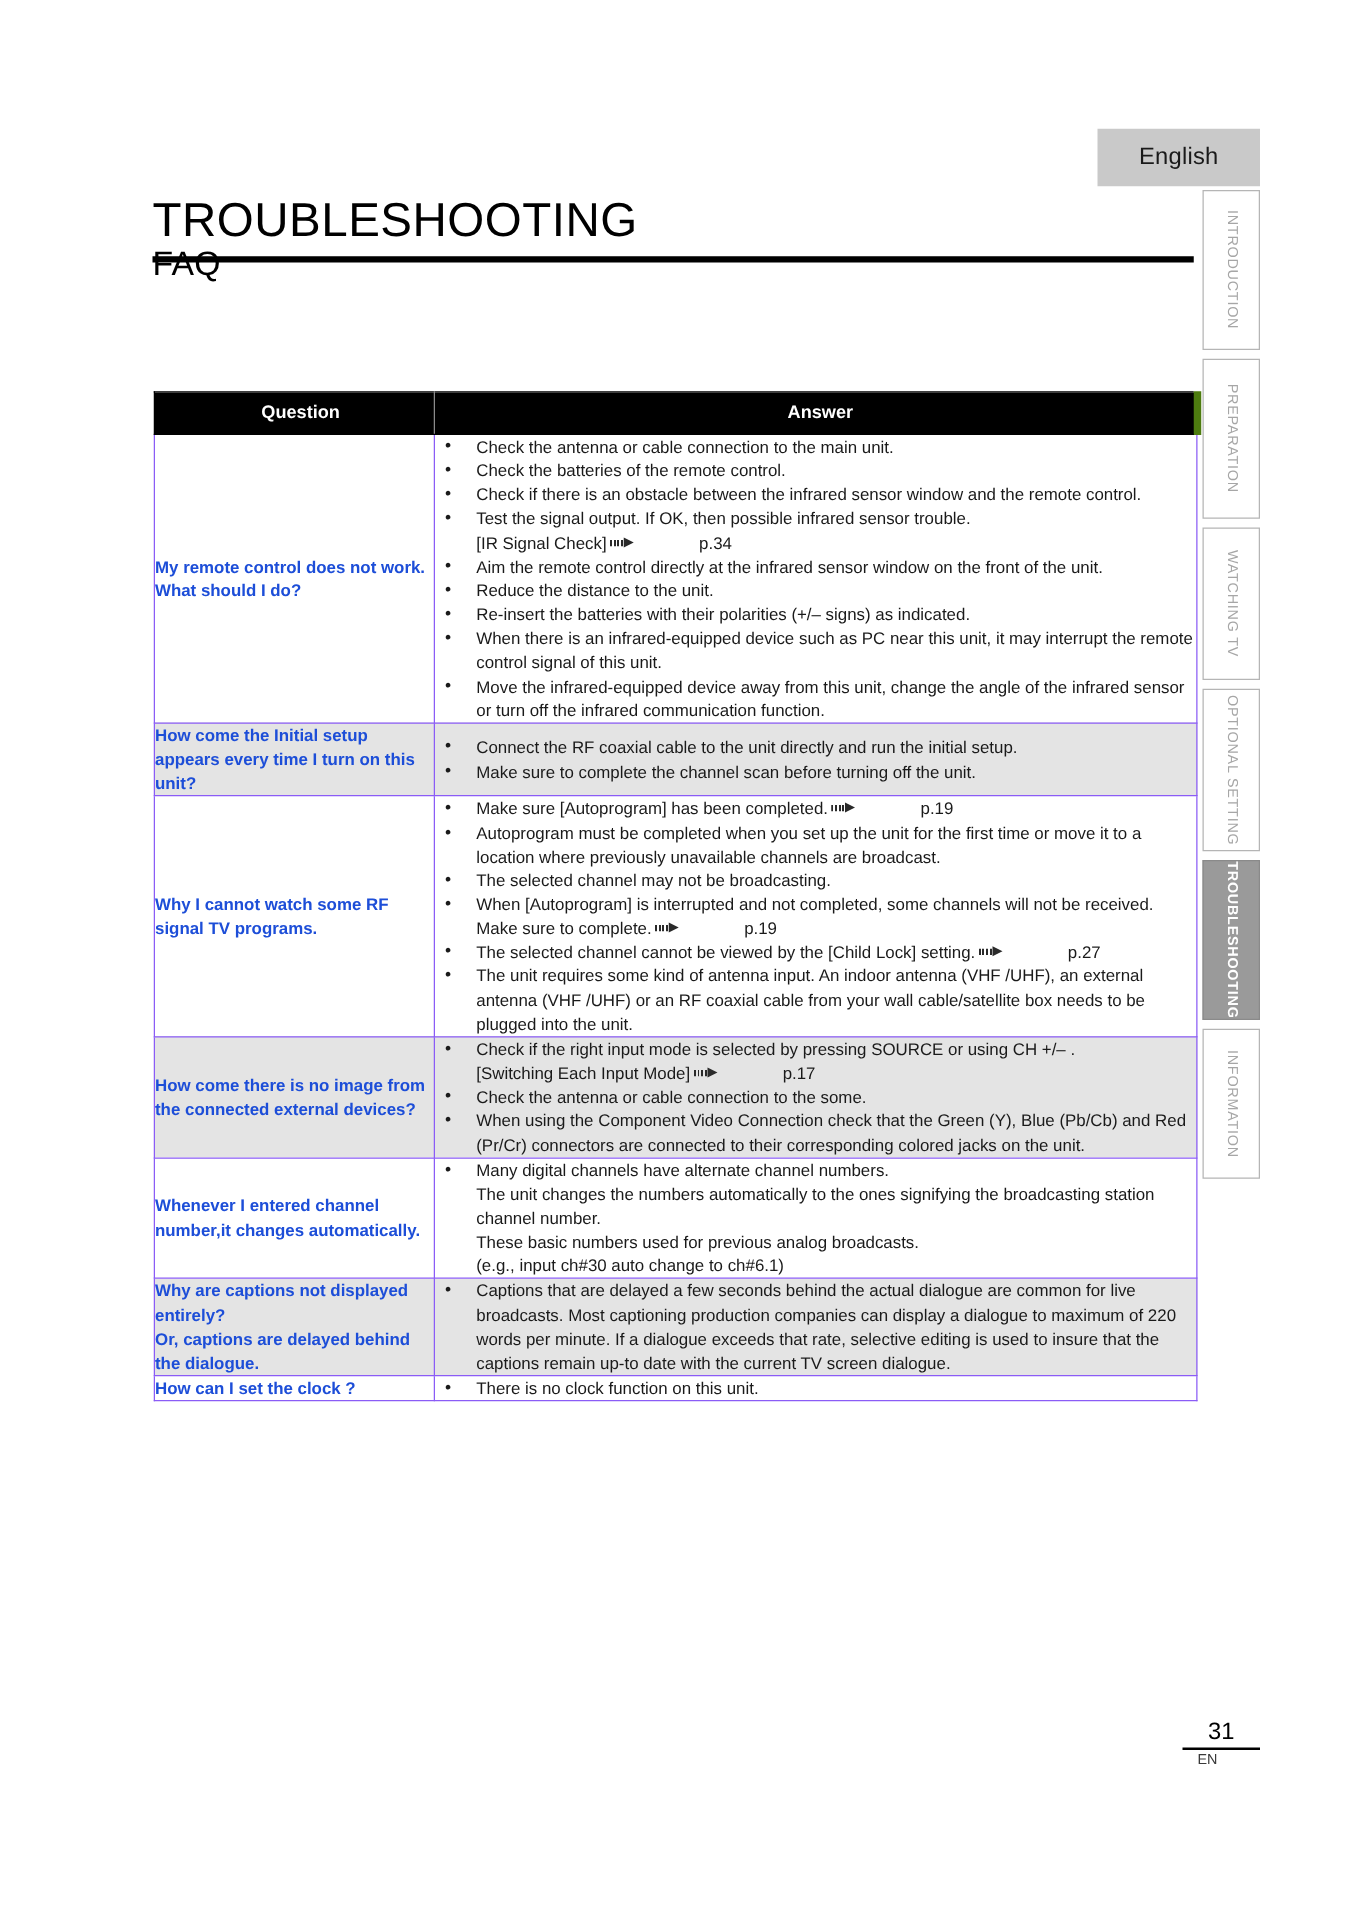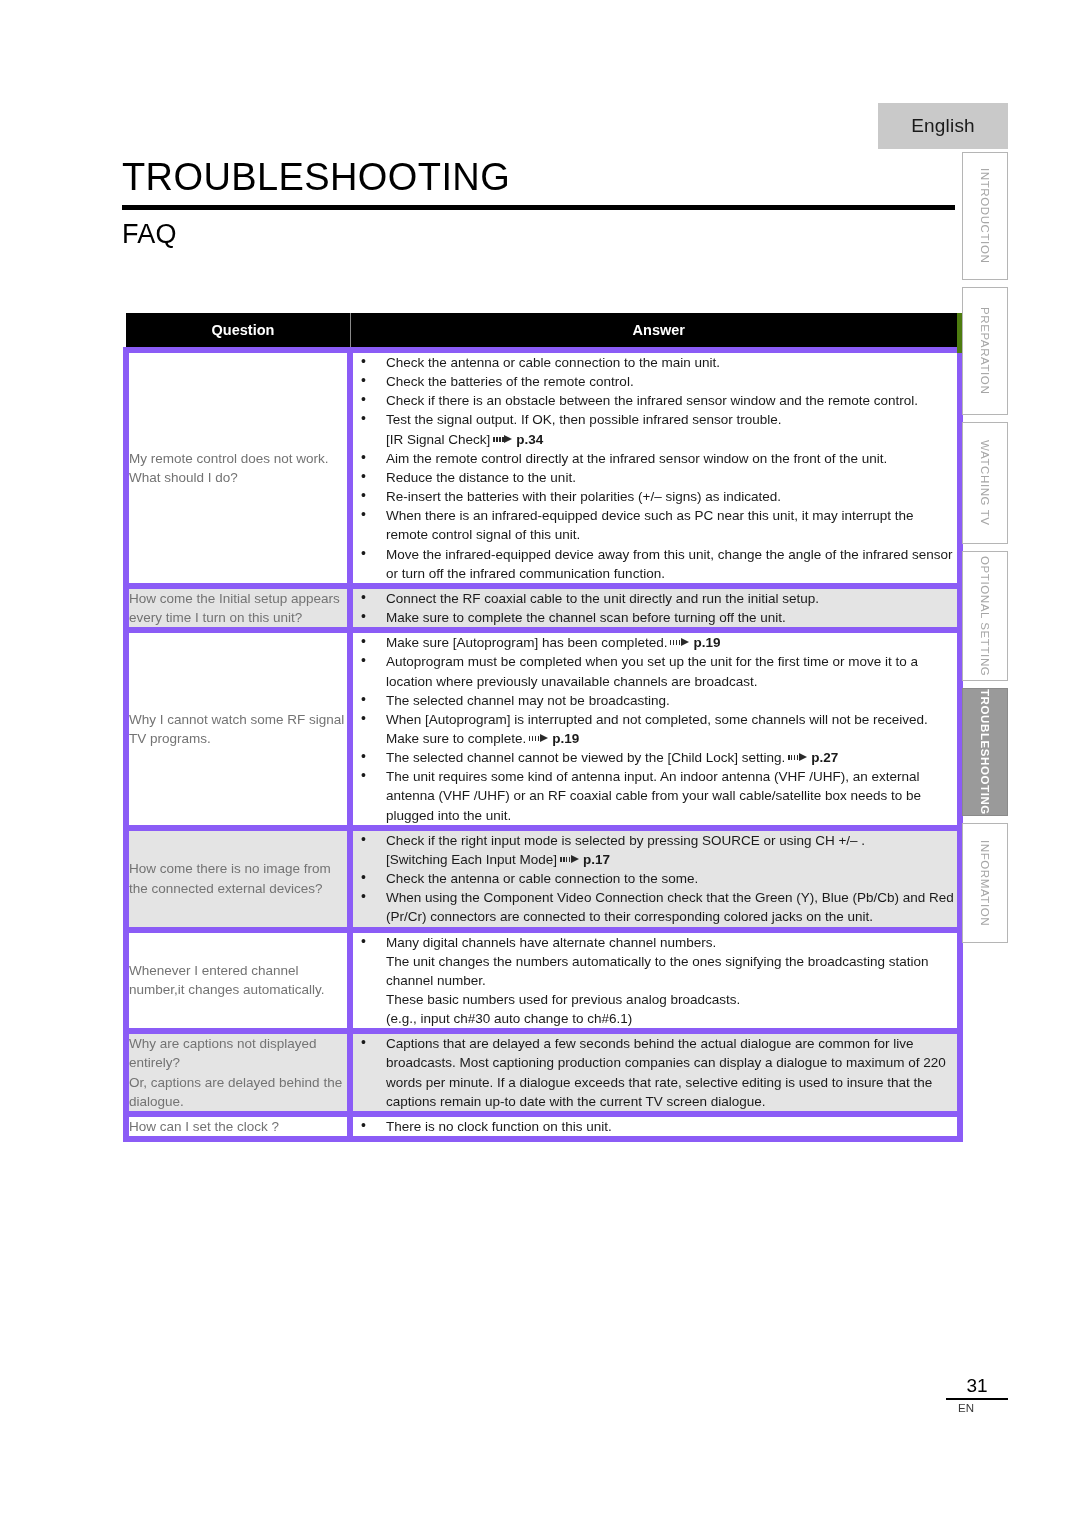--- a/index.html
+++ b/index.html
@@ -53,39 +53,39 @@
     position: absolute;
     left: 122px;
     top: 205px;
     width: 833px;
     height: 5px;
     background: #000;
   }
   .faq-heading {
     position: absolute;
     left: 122px;
-    top: 219px;
+    top: 196px;
     font-size: 27px;
     font-weight: normal;
     color: #000;
     letter-spacing: .2px;
   }
 
   
   .faq-table {
     position: absolute;
     left: 123px;
     top: 313px;
     width: 834px;
     border-collapse: collapse;
     table-layout: fixed;
     font-size: 13.5px;
   }
   .faq-table th, .faq-table td {
-    border: 6px solid #8b5cf6;
+    border: 1px solid #8b5cf6;
     vertical-align: middle;
     padding: 0;
   }
   .faq-table thead th {
     background: #000;
     color: #fff;
     font-weight: bold;
     font-size: 14.5px;
     text-align: center;
     padding: 6px 0 7px 10px;
@@ -94,21 +94,22 @@
     height: 20px;
   }
   .faq-table thead th:last-child { border-right: 6px solid #4d7c0f; }
   .col-q { width: 224px; }
   .col-a { width: 610px; }
 
   .q-cell {
     padding: 8px 8px 8px 10px;
     line-height: 1.42;
     font-size: 13.5px;
-    color: #737373;
+    color: #1d4ed8;
+    font-weight: bold;
   }
   .a-cell {
     padding: 6px 8px 7px 8px;
     vertical-align: top;
   }
   tr.shade .q-cell, tr.shade .a-cell { background: #e4e4e4; }
   tr.plain .q-cell, tr.plain .a-cell { background: #ffffff; }
 
   
   ul.answers {
@@ -148,21 +149,21 @@
     background: repeating-linear-gradient(90deg,#2a2a2a 0 1.5px,#ffffff00 1.5px 3px);
   }
   .ref-arrow .head {
     position: absolute;
     left: 11px; top: 0;
     width: 0; height: 0;
     border-top: 4.5px solid transparent;
     border-bottom: 4.5px solid transparent;
     border-left: 8px solid #2a2a2a;
   }
-  .pref { font-weight: bold; }
+  .pref { font-weight: normal; margin-left: 48px; }
 
   
   .side-tabs {
     position: absolute;
     left: 962px;
     top: 152px;
     width: 46px;
   }
   .side-tab {
     width: 46px;

